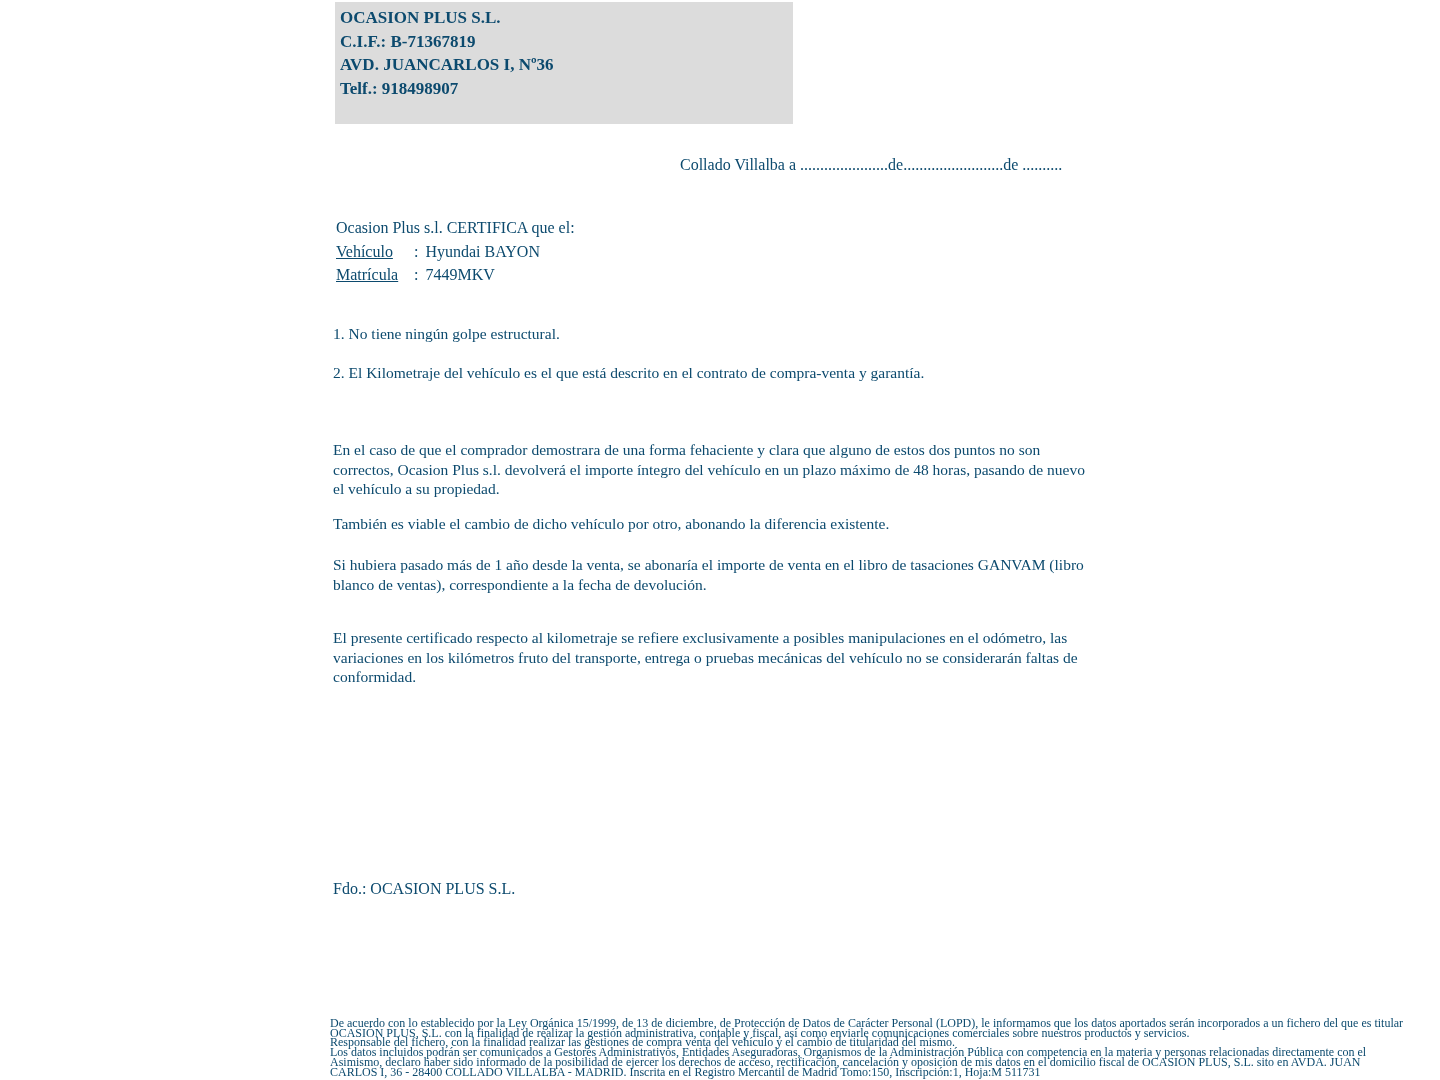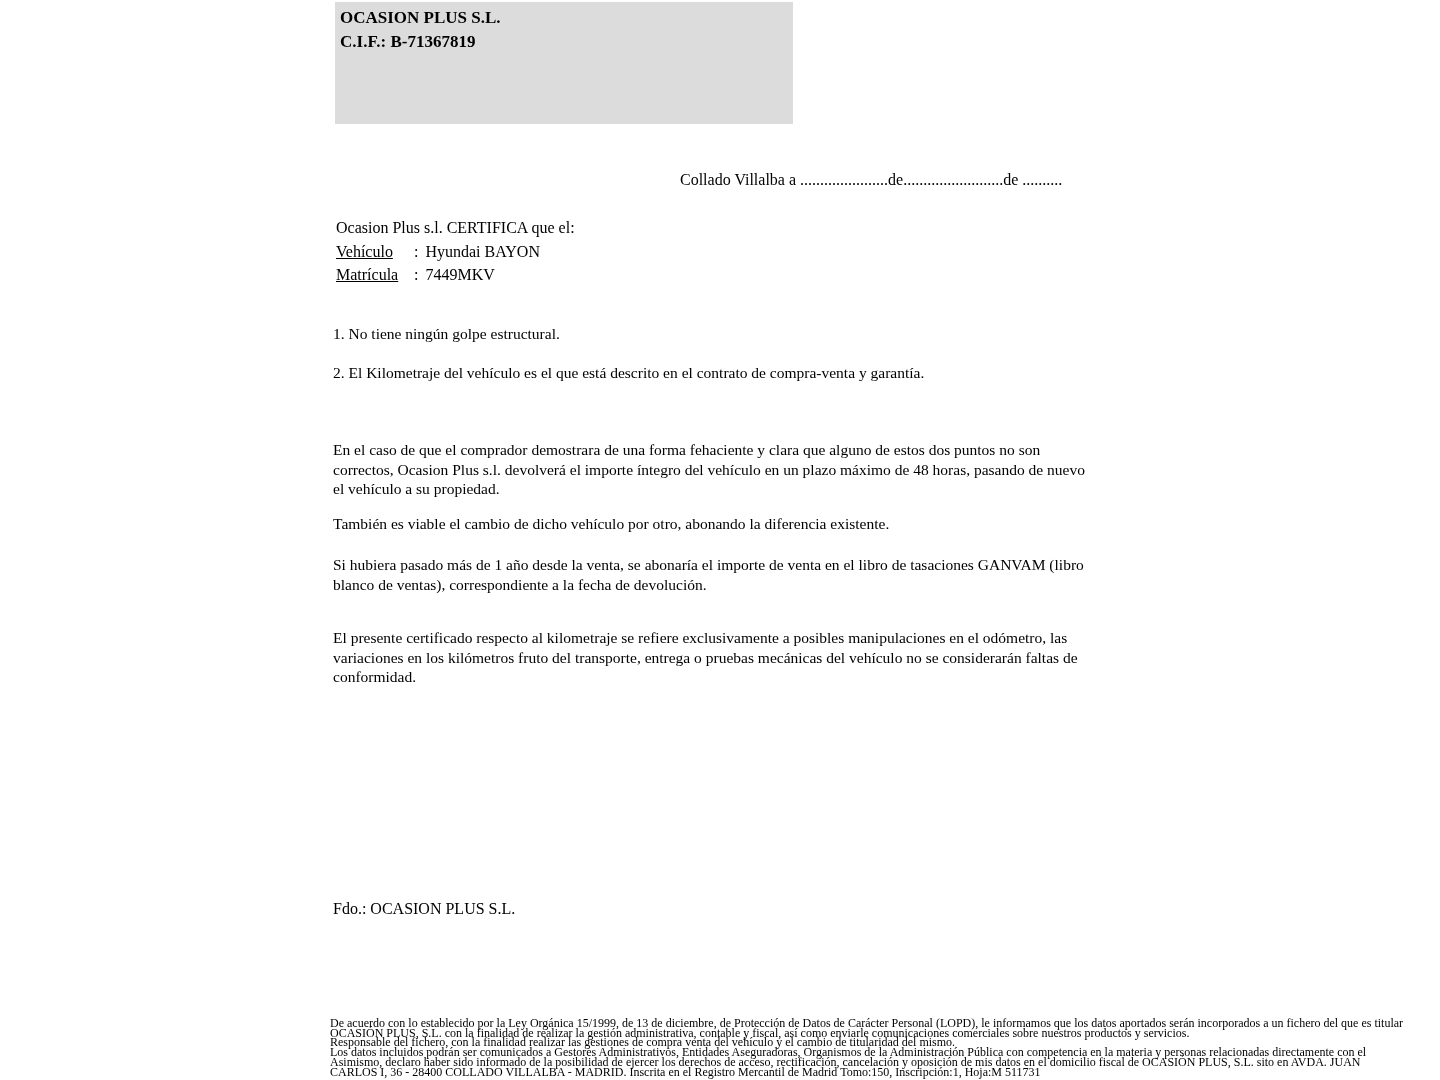--- a/index.html
+++ b/index.html
@@ -6,41 +6,41 @@
     margin: 0;
     padding: 0;
     background: #ffffff;
   }
   .page {
     position: relative;
     width: 1440px;
     height: 1080px;
     background: #ffffff;
     font-family: "Liberation Serif", serif;
-    color: #000000;
+    color: #0c4a6e;
     overflow: hidden;
   }
   .company-header {
     position: absolute;
     left: 335px;
     top: 2px;
     width: 458px;
     height: 122px;
     background: #dcdcdc;
     padding: 4px 0 0 5px;
     box-sizing: border-box;
     font-weight: bold;
     font-size: 17px;
     line-height: 23.5px;
     white-space: nowrap;
   }
   .date-line {
     position: absolute;
     left: 680px;
-    top: 171px;
+    top: 156px;
     font-size: 16px;
     white-space: nowrap;
     font-family: Liberation Serif, serif;
   }
   .cert-block {
     position: absolute;
     left: 336px;
     top: 216px;
     font-size: 16px;
     line-height: 23.5px;
@@ -70,41 +70,43 @@
     font-size: 15.5px;
     line-height: 19.6px;
   }
   .para-1 { top: 440px; }
   .para-2 { top: 514px; }
   .para-3 { top: 555px; }
   .para-4 { top: 612px; margin-top: 16px; }
   .signature-line {
     position: absolute;
     left: 333px;
-    top: 900px;
+    top: 880px;
     font-size: 16px;
     white-space: nowrap;
   }
   .legal-footer {
     position: absolute;
     left: 330px;
     top: 1019px;
     font-size: 12px;
     line-height: 9.7px;
     white-space: nowrap;
   }
 </style>
 </head>
 <body>
 
 <div class="page">
 
   <div class="company-header">
     <div>OCASION PLUS S.L.</div>
     <div>C.I.F.: B-71367819</div>
+    <div>AVD. JUANCARLOS I, Nº36</div>
+    <div>Telf.: 918498907</div>
   </div>
 
   <div class="date-line">Collado Villalba a ......................de.........................de ..........</div>
 
   <div class="cert-block">
     <div>Ocasion Plus s.l. CERTIFICA que el:</div>
     <div class="field-row">
       <span class="field-label">Vehículo</span><span class="field-sep">:</span><span>Hyundai BAYON</span>
     </div>
     <div class="field-row">

